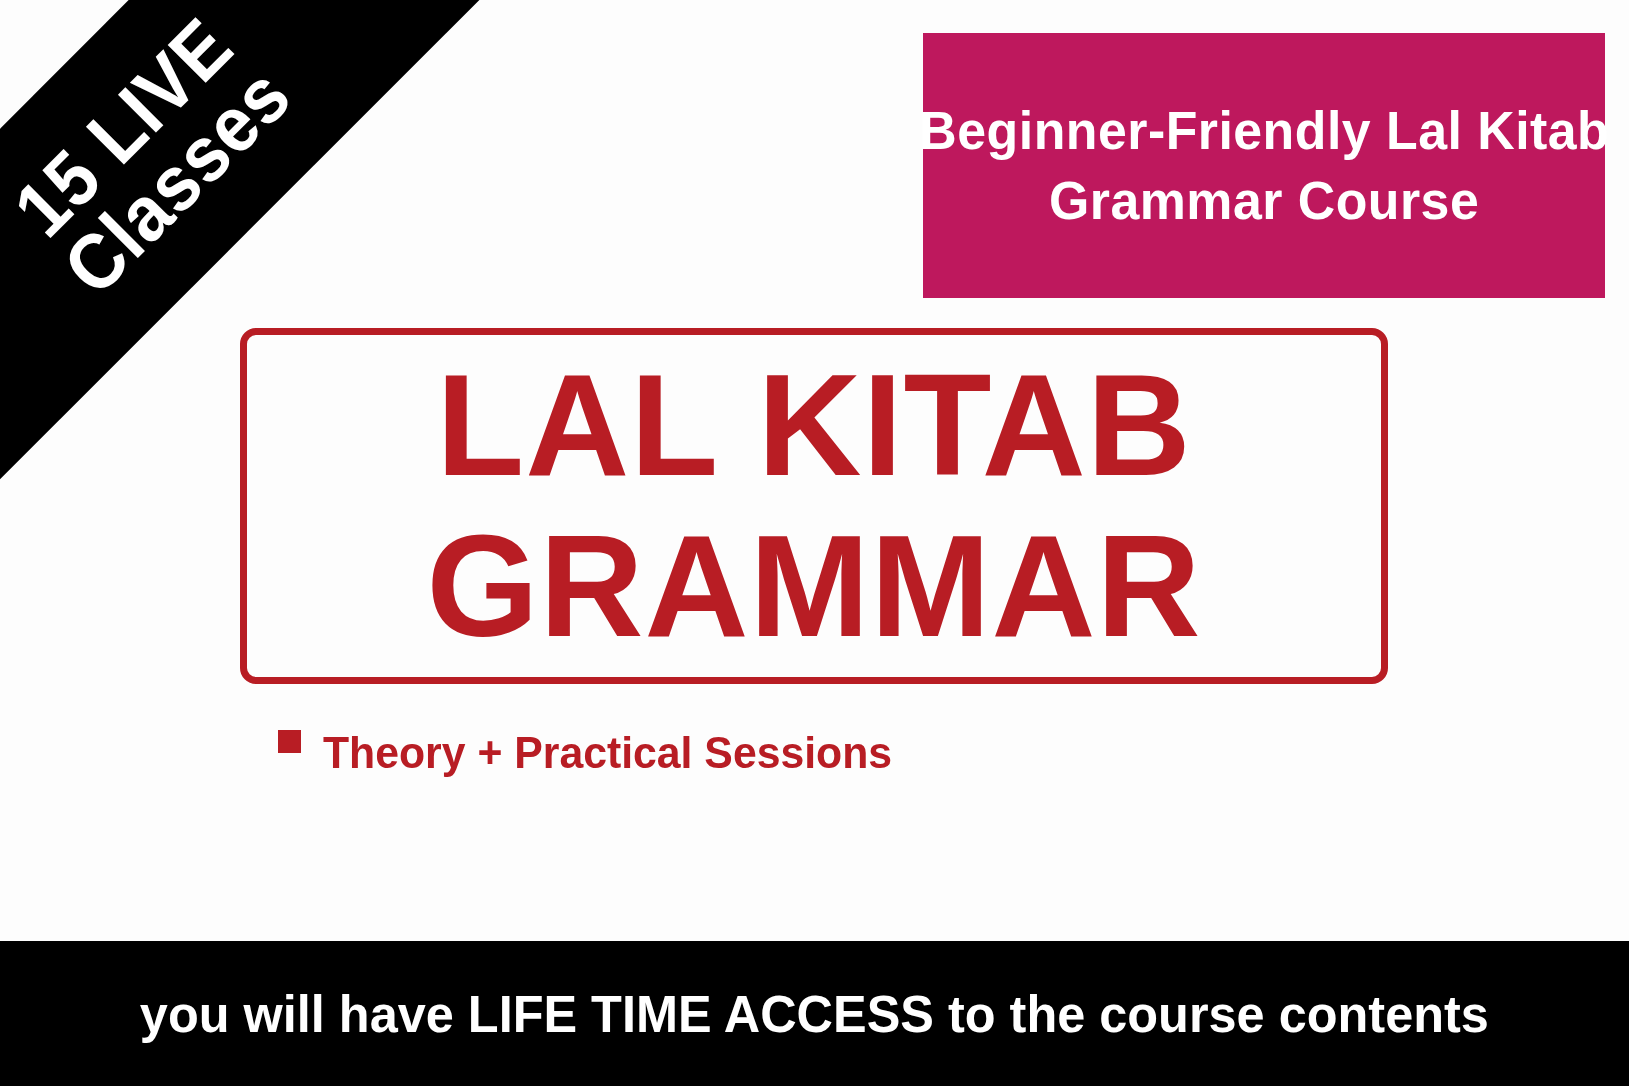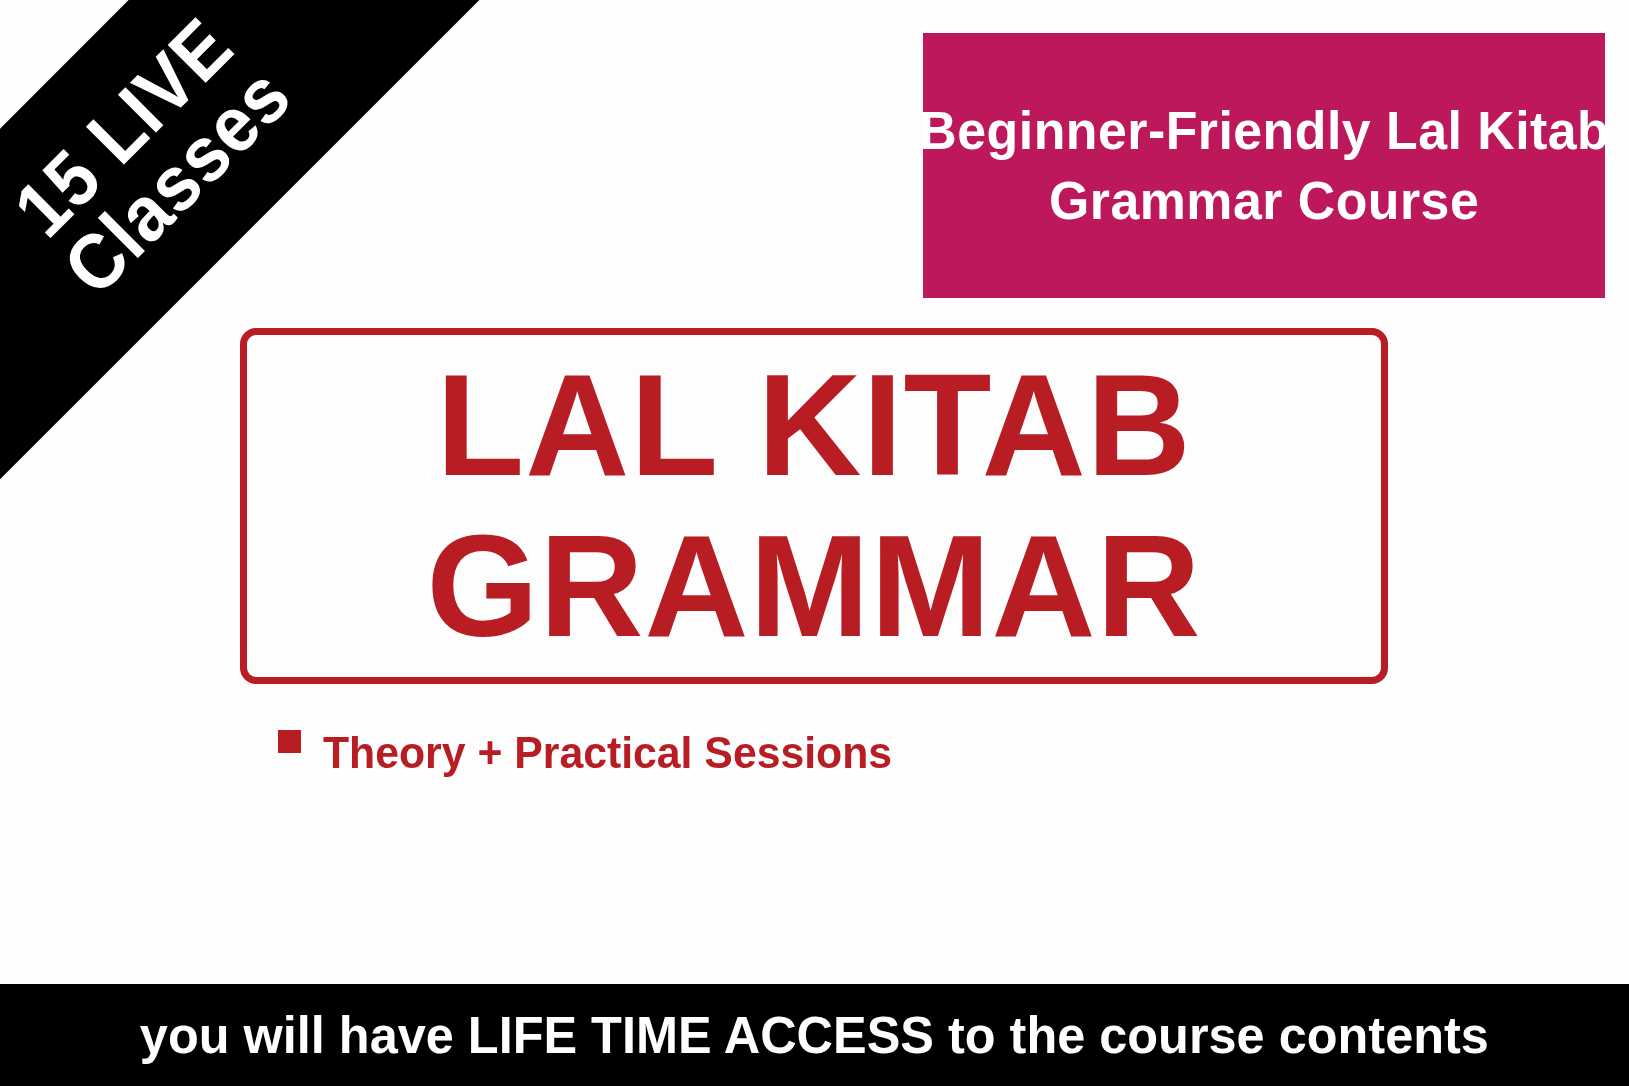--- a/index.html
+++ b/index.html
@@ -129,21 +129,21 @@
     transform: scaleX(0.95);
     transform-origin: left center;
   }
 
   
   .footer-bar {
     position: absolute;
     left: 0;
     bottom: 0;
     width: 1629px;
-    height: 102px;
+    height: 145px;
     background: #000000;
     display: flex;
     align-items: center;
     justify-content: center;
   }
   .footer-text {
     color: #ffffff;
     font-weight: bold;
     font-size: 52px;
     line-height: 1;

